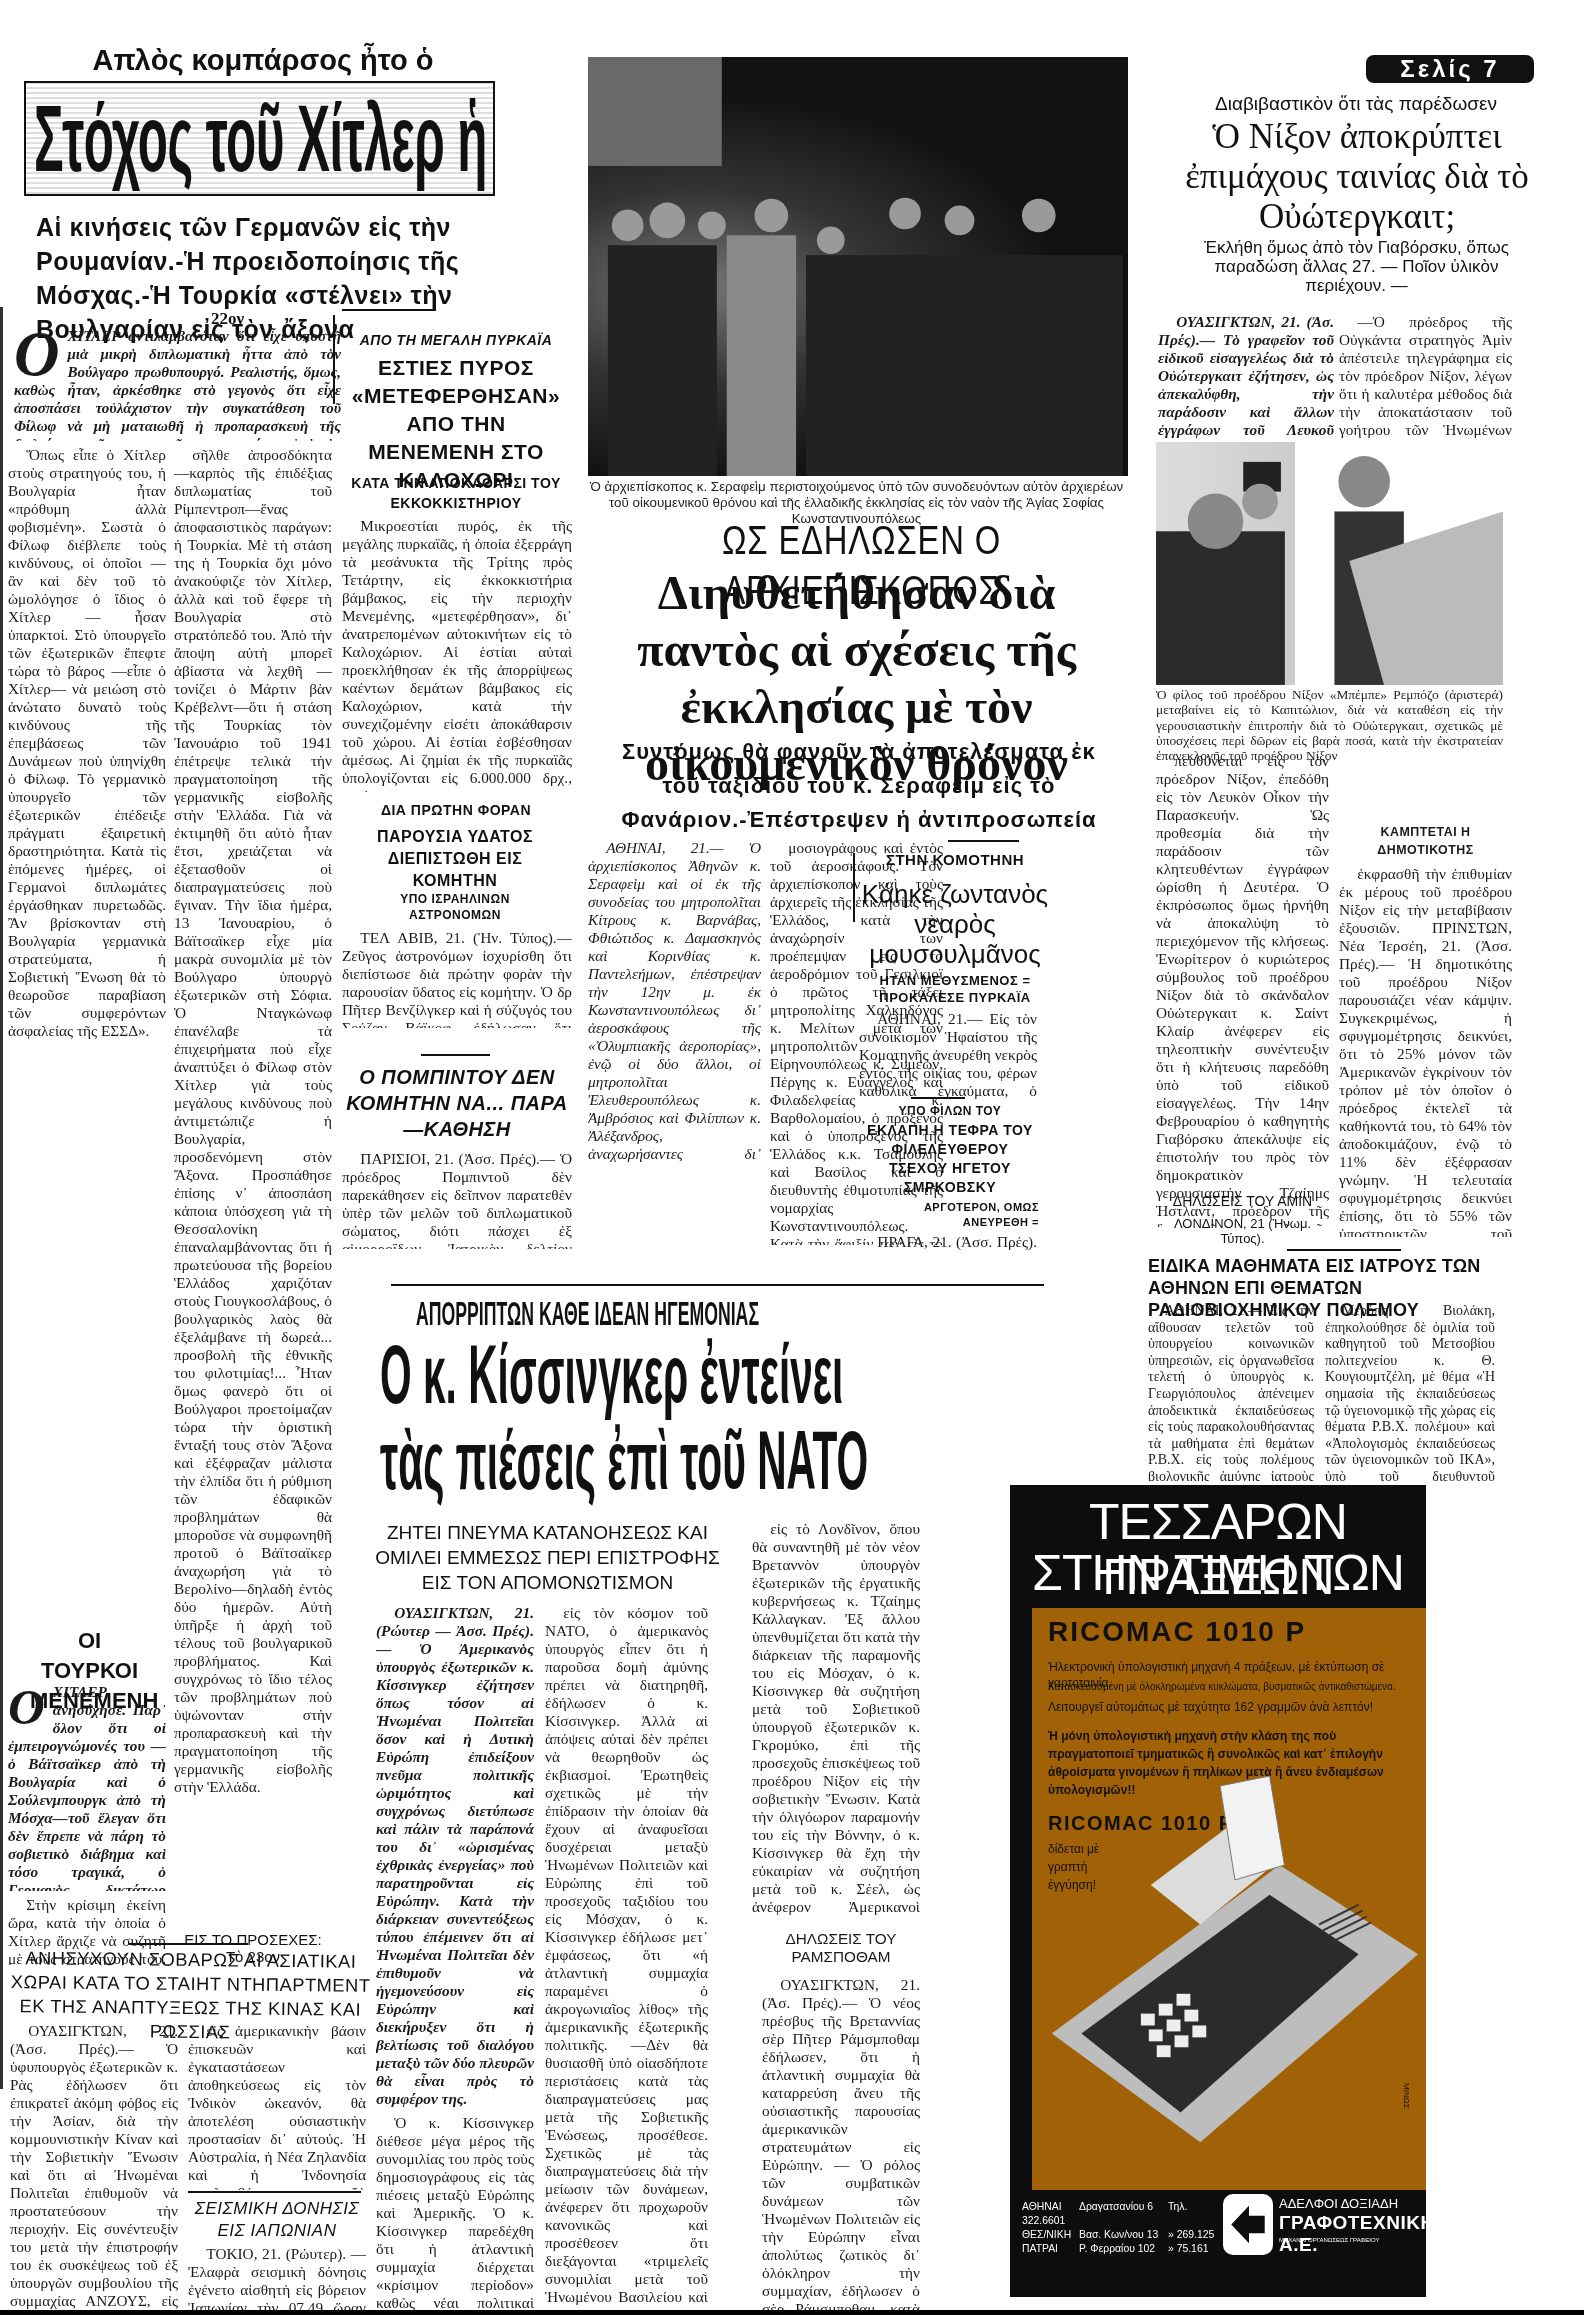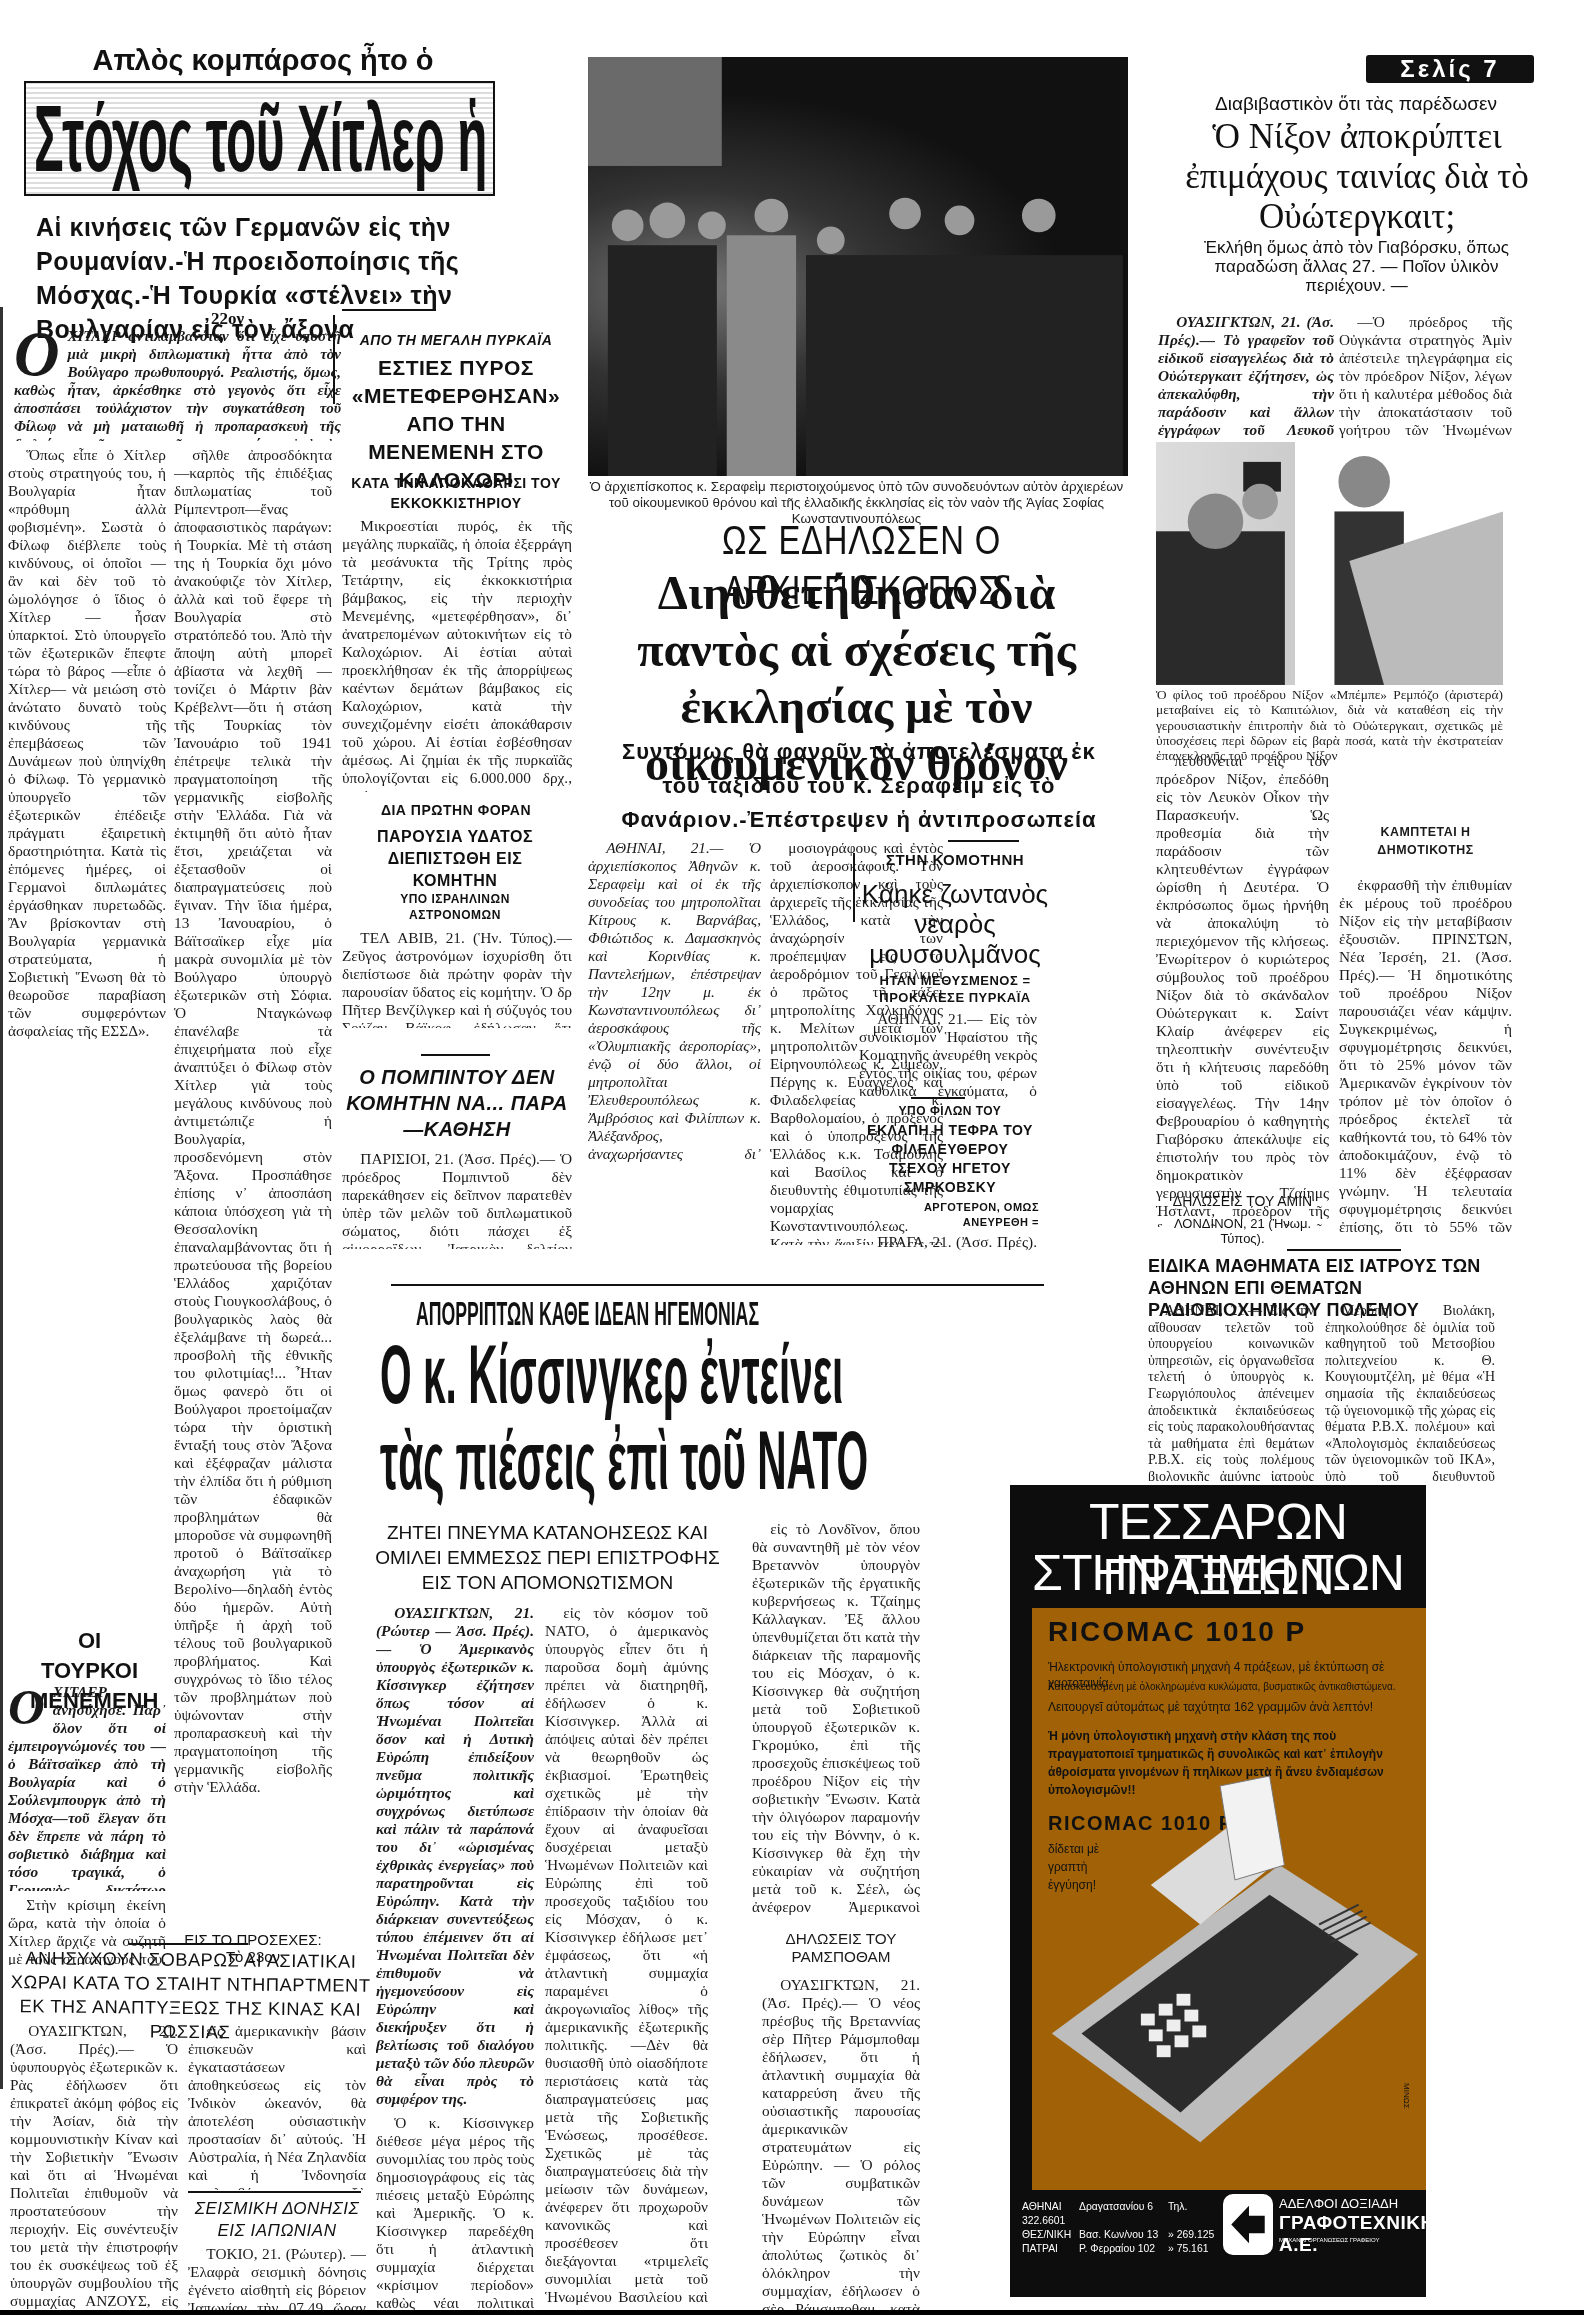--- a/index.html
+++ b/index.html
@@ -150,21 +150,21 @@
   </div>
 <div class="abs body-text" style="left:188px;top:2022px;width:178px;height:168px">
     <p>εἰς ἀμερικανικὴν βάσιν ἐπισκευῶν καὶ ἐγκαταστάσεων ἀποθηκεύσεως εἰς τὸν Ἰνδικὸν ὠκεανόν, θὰ ἀποτελέση οὐσιαστικὴν προστασίαν δι᾽ αὐτούς. Ἡ Αὐστραλία, ἡ Νέα Ζηλανδία καὶ ἡ Ἰνδονησία περιλαμβάνονται μεταξὺ τῶν χωρῶν αἱ ὁποῖαι εὐνοοῦν τὴν μετατροπὴν τοῦ Ἰνδικοῦ ὠκεανοῦ εἰς ζώνην εἰρήνης. Ὁ κ. Ρὰς ὅμως ἀνέφερεν, ὅτι ἡ χρησιμοποίησις τῆς νήσου Ντιέγκο Γκαρσία ὡς βάσεως πρέπει νὰ θεωρηθῆ ὑπὸ τὸ πρίσμα τῆς μειώσεως τῶν ἀμερικανικῶν ἐνόπλων δυνάμεων καὶ οὐχὶ ὡς ἐπέκτασις τῆς ἀμερικανικῆς στρατιωτικῆς δυνάμεως.</p>
   </div>
 <div class="rule" style="left:188px;top:2191px;width:173px;height:2px"></div>
 <div class="abs hd-small" style="left:188px;top:2198px;width:178px;font-size:17px;line-height:22px;font-style:italic;font-weight:normal">ΣΕΙΣΜΙΚΗ ΔΟΝΗΣΙΣ ΕΙΣ ΙΑΠΩΝΙΑΝ</div>
 <div class="abs body-text" style="left:188px;top:2245px;width:178px;height:67px">
     <p>ΤΟΚΙΟ, 21. (Ρώυτερ). — Ἐλαφρὰ σεισμικὴ δόνησις ἐγένετο αἰσθητὴ εἰς βόρειον Ἰαπωνίαν τὴν 07.49 ὥραν Ἑλλάδος, ὡς ἀνεκοίνωσεν ἡ κεντρικὴ μετεωρολογικὴ ὑπηρεσία. Δὲν ὑπάρχουν πληροφορίαι περὶ θυμάτων ἢ ζημιῶν.</p>
   </div>
 
-<div class="abs" style="left:1366px;top:55px;width:168px;height:28px;background:#111;border-radius:3px;color:#fff;font-family:'Liberation Sans',sans-serif;font-weight:bold;font-size:24px;line-height:28px;text-align:center;letter-spacing:3px">Σελίς 7</div>
+<div class="abs" style="left:1366px;top:55px;width:168px;height:28px;background:#111;border-radius:8px;color:#fff;font-family:'Liberation Sans',sans-serif;font-weight:bold;font-size:24px;line-height:28px;text-align:center;letter-spacing:3px">Σελίς 7</div>
 <div class="abs sans center" style="left:1148px;top:93px;width:416px;font-size:19px">Διαβιβαστικὸν ὅτι τὰς παρέδωσεν</div>
 <div class="abs serif center" style="left:1139px;top:117px;width:436px;font-size:35px;line-height:40px">Ὁ Νίξον ἀποκρύπτει ἐπιμάχους ταινίας διὰ τὸ Οὐώτεργκαιτ;</div>
 <div class="abs sans center" style="left:1188px;top:238px;width:337px;font-size:17px;line-height:19px">Ἐκλήθη ὅμως ἀπὸ τὸν Γιαβόρσκυ, ὅπως παραδώση ἄλλας 27. — Ποῖον ὑλικὸν περιέχουν. —</div>
 <div class="abs body-text" style="left:1158px;top:313px;width:176px;height:139px">
   <p class="ital">ΟΥΑΣΙΓΚΤΩΝ, 21. (Ἀσ. Πρές).— Τὸ γραφεῖον τοῦ εἰδικοῦ εἰσαγγελέως διὰ τὸ Οὐώτεργκαιτ ἐζήτησεν, ὡς ἀπεκαλύφθη, τὴν παράδοσιν καὶ ἄλλων ἐγγράφων τοῦ Λευκοῦ Οἴκου.</p>
 
 </div>
 <div class="abs body-text" style="left:1339px;top:313px;width:173px;height:129px">
     <p>—Ὁ πρόεδρος τῆς Οὐγκάντα στρατηγὸς Ἀμὶν ἀπέστειλε τηλεγράφημα εἰς τὸν πρόεδρον Νίξον, λέγων ὅτι ἡ καλυτέρα μέθοδος διὰ τὴν ἀποκατάστασιν τοῦ γοήτρου τῶν Ἡνωμένων Πολιτειῶν, μετὰ τὸ σκάνδαλον τοῦ Οὐώτεργκαιτ, θὰ ἦτο ἡ ἐγκατάστασις εἰς τὴν ἐξουσίαν νέας ἡγεσίας, ἡ ὁποία θὰ συμπεριλαμβάνη πλειοψηφίαν μαύρων Ἀμερικανῶν, ἀνεκοίνωσεν ραδιοφωνικὸς σταθμὸς τῆς Οὐγκάντα. Εἰς</p>
   </div>
@@ -181,21 +181,21 @@
   </svg>
 </div>
 <div class="abs caption" style="left:1156px;top:687px;width:347px;text-align:justify;font-family:'Liberation Serif',serif;font-size:13.4px;line-height:15.3px">Ὁ φίλος τοῦ προέδρου Νίξον «Μπέμπε» Ρεμπόζο (ἀριστερά) μεταβαίνει εἰς τὸ Καπιτώλιον, διὰ νὰ καταθέση εἰς τὴν γερουσιαστικὴν ἐπιτροπὴν διὰ τὸ Οὐώτεργκαιτ, σχετικῶς μὲ ὑποσχέσεις περὶ δῶρων εἰς βαρὰ ποσά, κατὰ τὴν ἐκστρατείαν ἐπανεκλογῆς τοῦ προέδρου Νίξον</div>
 
 <div class="abs body-text" style="left:1156px;top:752px;width:173px;height:475px">
   <p>πευθύνεται εἰς τὸν πρόεδρον Νίξον, ἐπεδόθη εἰς τὸν Λευκὸν Οἶκον τὴν Παρασκευήν. Ὡς προθεσμία διὰ τὴν παράδοσιν τῶν κλητευθέντων ἐγγράφων ὡρίσθη ἡ Δευτέρα. Ὁ ἐκπρόσωπος ὅμως ἠρνήθη νὰ ἀποκαλύψη τὸ περιεχόμενον τῆς κλήσεως. Ἐνωρίτερον ὁ κυριώτερος σύμβουλος τοῦ προέδρου Νίξον διὰ τὸ σκάνδαλον Οὐώτεργκαιτ κ. Σαίντ Κλαίρ ἀνέφερεν εἰς τηλεοπτικὴν συνέντευξιν ὅτι ἡ κλήτευσις παρεδόθη ὑπὸ τοῦ εἰδικοῦ εἰσαγγελέως. Τὴν 14ην Φεβρουαρίου ὁ καθηγητὴς Γιαβόρσκυ ἀπεκάλυψε εἰς ἐπιστολήν του πρὸς τὸν δημοκρατικὸν γερουσιαστὴν Τζαίημς Ήστλαντ, πρόεδρον τῆς δικαστικῆς ἐπιτροπῆς τῆς γερουσίας, ὅτι ὁ πρόεδρος Νίξον ἠρνήθη νὰ τοῦ παραδώση ὑλικόν, τὸ ὁποῖον θεωρεῖ ὡς ἀπαραίτητον διὰ τὰς ἐρεύνας του. Ὁ δρ Γιαβόρσκυ ἐπληροφόρησε τὸν δημοκρατικὸν γερουσιαστήν, ὅτι μεταξὺ τοῦ ὑλικοῦ τὸ ὁποῖον ὁ πρόεδρος ἠρνήθη νὰ παραδώση, περιλαμβάνονται 27 μαγνητοταινίαι αἱ ὁποῖαι ἐκλητεύθησαν διὰ νὰ ὑποβοηθήσουν εἰς τὴν διερεύνησιν τῆς συγκαλύψεως τοῦ σκανδάλου Οὐώτεργκαιτ ὡς ἐπίσης στοιχεῖα σχετικὰ μὲ τὰς ἐρεύνας διὰ τὰς συνεισφορὰς τῆς βιομηχανίας γάλακτος καὶ τὰς δραστηριότητας τῆς ἐπονομασθείσης μονάδος τῶν «ὑδραυλικῶν» τοῦ Λευκοῦ Οἴκου. Ὁ πρόεδρος Νίξον, ὅμως, ἐπαναλαμβάνει συνεχῶς ὅτι παρέδωσεν εἰς τὸν εἰσαγγελέα ὅλον τὸ ὑλικὸν τὸ ὁποῖον χρειάζεται διὰ νὰ συμπληρώση τὰς ἐρεύνας του.</p>
 </div>
 <div class="abs sans center" style="left:1156px;top:1193px;width:173px;font-size:14px">ΔΗΛΩΣΕΙΣ ΤΟΥ ΑΜΙΝ</div>
 <div class="abs sans center" style="left:1156px;top:1216px;width:173px;font-size:13px">ΛΟΝΔΙΝΟΝ, 21 (Ἡνωμ. Τύπος).</div>
 <div class="abs body-text" style="left:1339px;top:752px;width:173px;height:485px">
-  <p class="hd-small" style="text-indent:0;font-size:12.4px;margin:71px 0 17px">ΚΑΜΠΤΕΤΑΙ Η ΔΗΜΟΤΙΚΟΤΗΣ</p>
+  <p class="hd-small" style="text-indent:0;font-size:12.4px;margin:71px 0 6px">ΚΑΜΠΤΕΤΑΙ Η ΔΗΜΟΤΙΚΟΤΗΣ</p>
   <p>ἐκφρασθῆ τὴν ἐπιθυμίαν ἐκ μέρους τοῦ προέδρου Νίξον εἰς τὴν μεταβίβασιν ἐξουσιῶν. ΠΡΙΝΣΤΩΝ, Νέα Ἰερσέη, 21. (Ἀσσ. Πρές).— Ἡ δημοτικότης τοῦ προέδρου Νίξον παρουσιάζει νέαν κάμψιν. Συγκεκριμένως, ἡ σφυγμομέτρησις δεικνύει, ὅτι τὸ 25% μόνον τῶν Ἀμερικανῶν ἐγκρίνουν τὸν τρόπον μὲ τὸν ὁποῖον ὁ πρόεδρος ἐκτελεῖ τὰ καθήκοντά του, τὸ 64% τὸν ἀποδοκιμάζουν, ἐνῷ τὸ 11% δὲν ἐξέφρασαν γνώμην. Ἡ τελευταία σφυγμομέτρησις δεικνύει ἐπίσης, ὅτι τὸ 55% τῶν ὑποστηρικτῶν τοῦ προέδρου προέρχονται ἐκ τῶν ὀπαδῶν τοῦ ρεπουμπλικανικοῦ κόμματος, τὸ 14% ἐκ τῶν δημοκρατικῶν καὶ τὸ 24% ἐκ τῶν ἀνεξαρτήτων. Τὰ ἀποτελέσματα προέρχονται ἐκ τῶν ἀπαντήσεων εἰς τὸ ἐρώτημα «ἐγκρίνετε ἢ ἀποδοκιμάζετε τὸν τρόπον, διὰ τοῦ ὁποίου ὁ Ρίτσαρντ Νίξον ἐκτελεῖ τὰ προεδρικά του καθήκοντα;».</p>
 </div>
 
 <div class="rule" style="left:1287px;top:1249px;width:114px;height:2px"></div>
 <div class="abs sans" style="left:1148px;top:1255px;width:376px;font-size:18px;font-weight:bold;line-height:22px;letter-spacing:0.2px">ΕΙΔΙΚΑ ΜΑΘΗΜΑΤΑ ΕΙΣ ΙΑΤΡΟΥΣ ΤΩΝ ΑΘΗΝΩΝ ΕΠΙ ΘΕΜΑΤΩΝ ΡΑΔΙΟΒΙΟΧΗΜΙΚΟΥ ΠΟΛΕΜΟΥ</div>
 <div class="abs body-text" style="left:1148px;top:1303px;width:166px;height:178px;font-size:14px;line-height:16.6px">
     <p>ΑΘΗΝΑΙ, 21.— Εἰς τὴν αἴθουσαν τελετῶν τοῦ ὑπουργείου κοινωνικῶν ὑπηρεσιῶν, εἰς ὀργανωθεῖσα τελετή ὁ ὑπουργὸς κ. Γεωργιόπουλος ἀπένειμεν ἀποδεικτικὰ ἐκπαιδεύσεως εἰς τοὺς παρακολουθήσαντας τὰ μαθήματα ἐπὶ θεμάτων Ρ.Β.Χ. εἰς τοὺς πολέμους βιολογικῆς ἀμύνης ἰατροὺς τοῦ ΙΚΑ καὶ τῶν νοσηλευτικῶν ἱδρυμάτων Ἀθηνῶν καὶ Πειραιῶς. Διὰ τοῦ προγράμματος τούτου ἐξεπαιδεύθησαν 4.700 ἰατροί, θὰ ἀκολουθήση δὲ καὶ ἡ ἐκπαίδευσις καὶ ἑτέρων εἰς τὴν περιφέρειαν. Τοὺς παρισταμένους προσεφώνησεν ἡ γενικὸς διευθυντὴς ὑγιεινῆς κ.</p>
   </div>
 <div class="abs body-text" style="left:1325px;top:1303px;width:170px;height:178px;font-size:14px;line-height:16.6px">
     <p>Μερόπη Βιολάκη, ἐπηκολούθησε δὲ ὁμιλία τοῦ καθηγητοῦ τοῦ Μετσοβίου πολιτεχνείου κ. Θ. Κουγιουμτζέλη, μὲ θέμα «Ἡ σημασία τῆς ἐκπαιδεύσεως τῷ ὑγειονομικῷ τῆς χώρας εἰς θέματα Ρ.Β.Χ. πολέμου» καὶ «Ἀπολογισμὸς ἐκπαιδεύσεως τῶν ὑγειονομικῶν τοῦ ΙΚΑ», ὑπὸ τοῦ διευθυντοῦ ὑγειονομικῶν ὑπηρεσιῶν τοῦ ΙΚΑ κ. Ι. Σαμαλτάνου. Εἰς τὴν ἑορτὴν παρέστησαν ὁ γενικὸς γραμματεὺς τοῦ ὑπουργείου κ. Μιχ. Βεκρῆς, ἐκπρόσωποι τῶν ἐνόπλων δυνάμεων, ἀνώτερα στελέχη τοῦ ὑπουργείου, διευθυνταὶ νοσηλευτικῶν ἱδρυμάτων καὶ ἄλλοι προσκεκλημένοι.</p>

